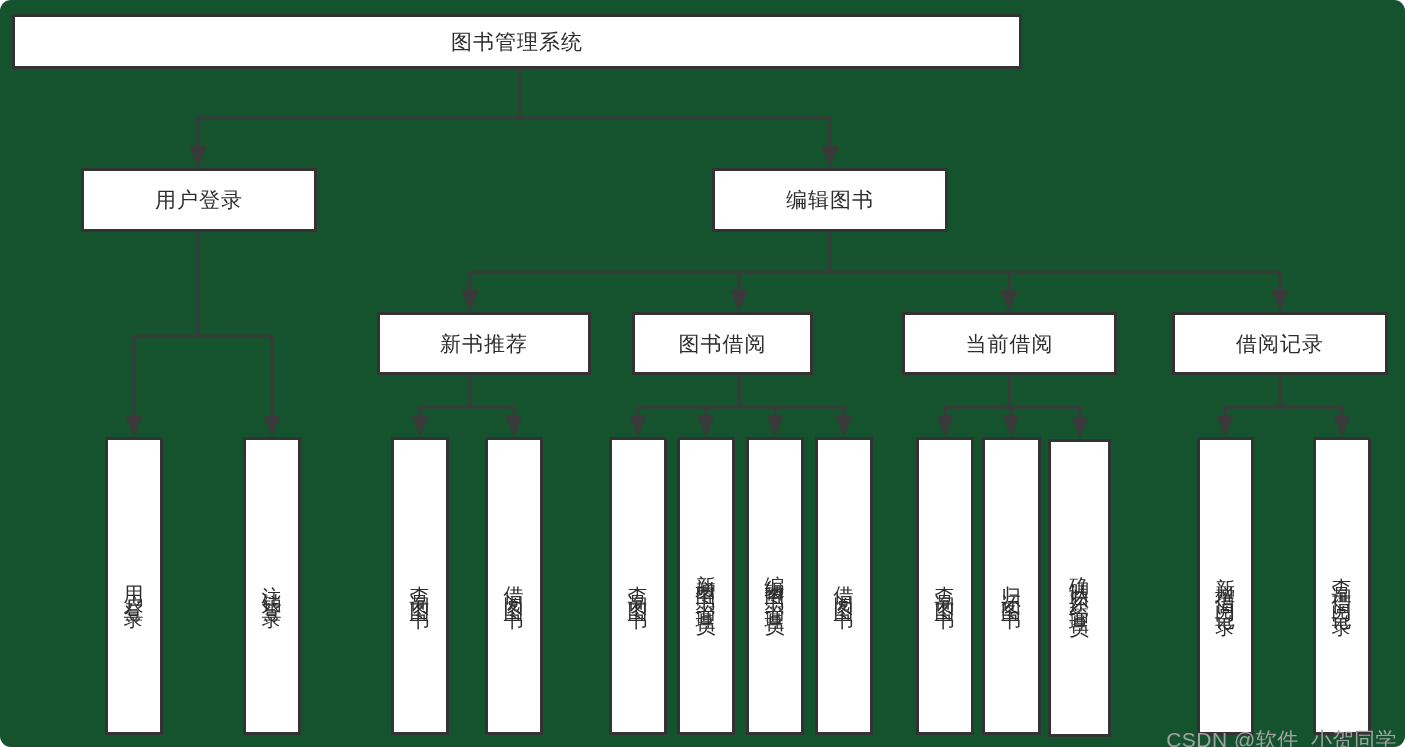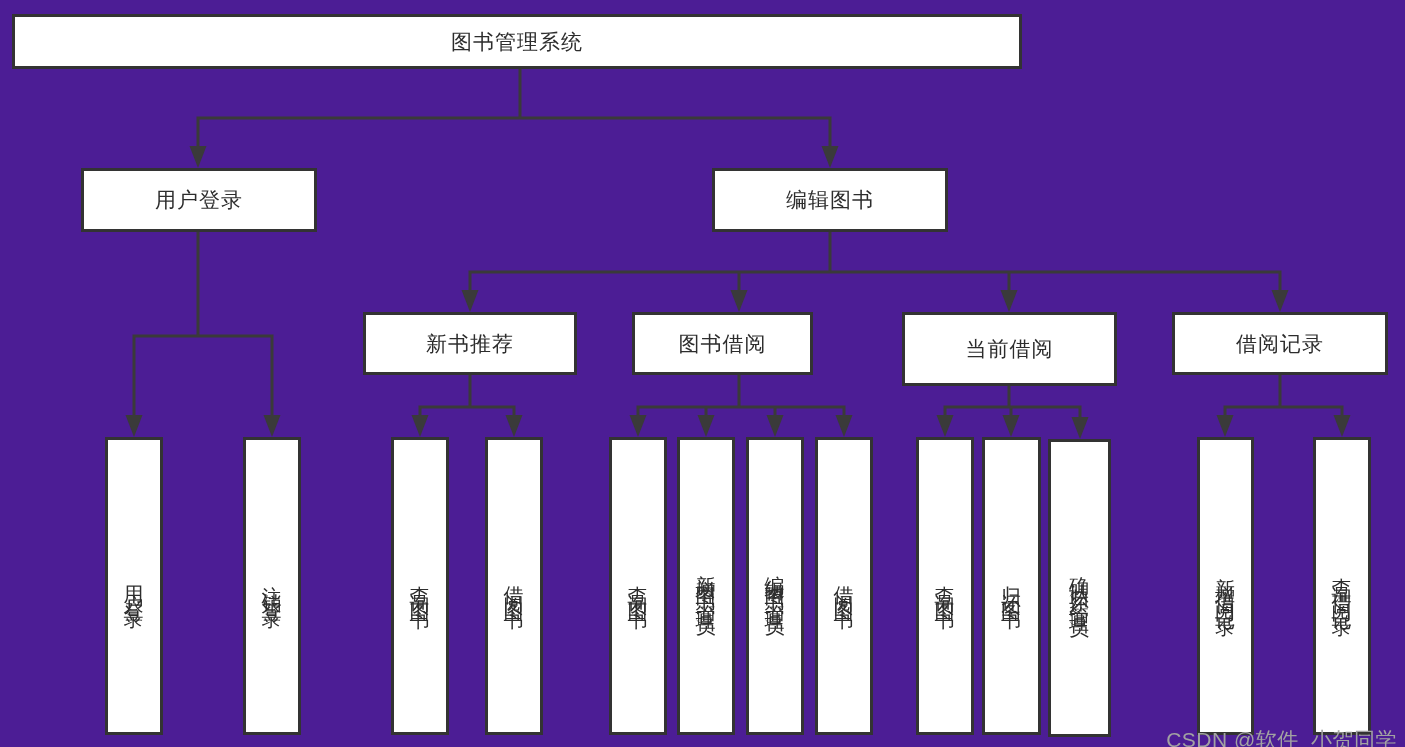--- a/index.html
+++ b/index.html
@@ -4,24 +4,25 @@
 <style>
   html, body {
     margin: 0;
     padding: 0;
     background: #ffffff;
   }
   .canvas {
     position: relative;
     width: 1405px;
     height: 747px;
-    background: #4c1d95;
+    background: #14532d;
     font-family: "Liberation Sans", sans-serif;
     color: #2d2d2d;
     overflow: hidden;
+    border-radius: 11px;
   }
   .connectors {
     position: absolute;
     left: 0;
     top: 0;
     pointer-events: none;
   }
   .node {
     position: absolute;
     box-sizing: border-box;
@@ -96,23 +97,23 @@
       <polygon points="1216.5,415 1233.5,415 1225,437"></polygon>
       <polygon points="1333.5,415 1350.5,415 1342,437"></polygon>
     </g>
   </svg>
 
   <div class="node hnode" style="left:12px; top:14px; width:1010px; height:55px;">图书管理系统</div>
 
   <div class="node hnode" style="left:81px; top:168px; width:236px; height:64px;">用户登录</div>
   <div class="node hnode" style="left:712px; top:168px; width:236px; height:64px;">编辑图书</div>
 
-  <div class="node hnode" style="left:363px; top:312px; width:214px; height:63px;">新书推荐</div>
+  <div class="node hnode" style="left:377px; top:312px; width:214px; height:63px;">新书推荐</div>
   <div class="node hnode" style="left:632px; top:312px; width:181px; height:63px;">图书借阅</div>
-  <div class="node hnode" style="left:902px; top:312px; width:215px; height:74px;">当前借阅</div>
+  <div class="node hnode" style="left:902px; top:312px; width:215px; height:63px;">当前借阅</div>
   <div class="node hnode" style="left:1172px; top:312px; width:216px; height:63px;">借阅记录</div>
 
   <div class="node vnode" style="left:105px; top:437px; width:58px; height:298px;">用户登录</div>
   <div class="node vnode" style="left:243px; top:437px; width:58px; height:298px;">注销登录</div>
 
   <div class="node vnode" style="left:391px; top:437px; width:58px; height:298px;">查询图书</div>
   <div class="node vnode" style="left:485px; top:437px; width:58px; height:298px;">借阅图书</div>
 
   <div class="node vnode" style="left:609px; top:437px; width:58px; height:298px;">查询图书</div>
   <div class="node vnode" style="left:677px; top:437px; width:58px; height:298px; letter-spacing:6px;">新增图书（管理员）</div>

